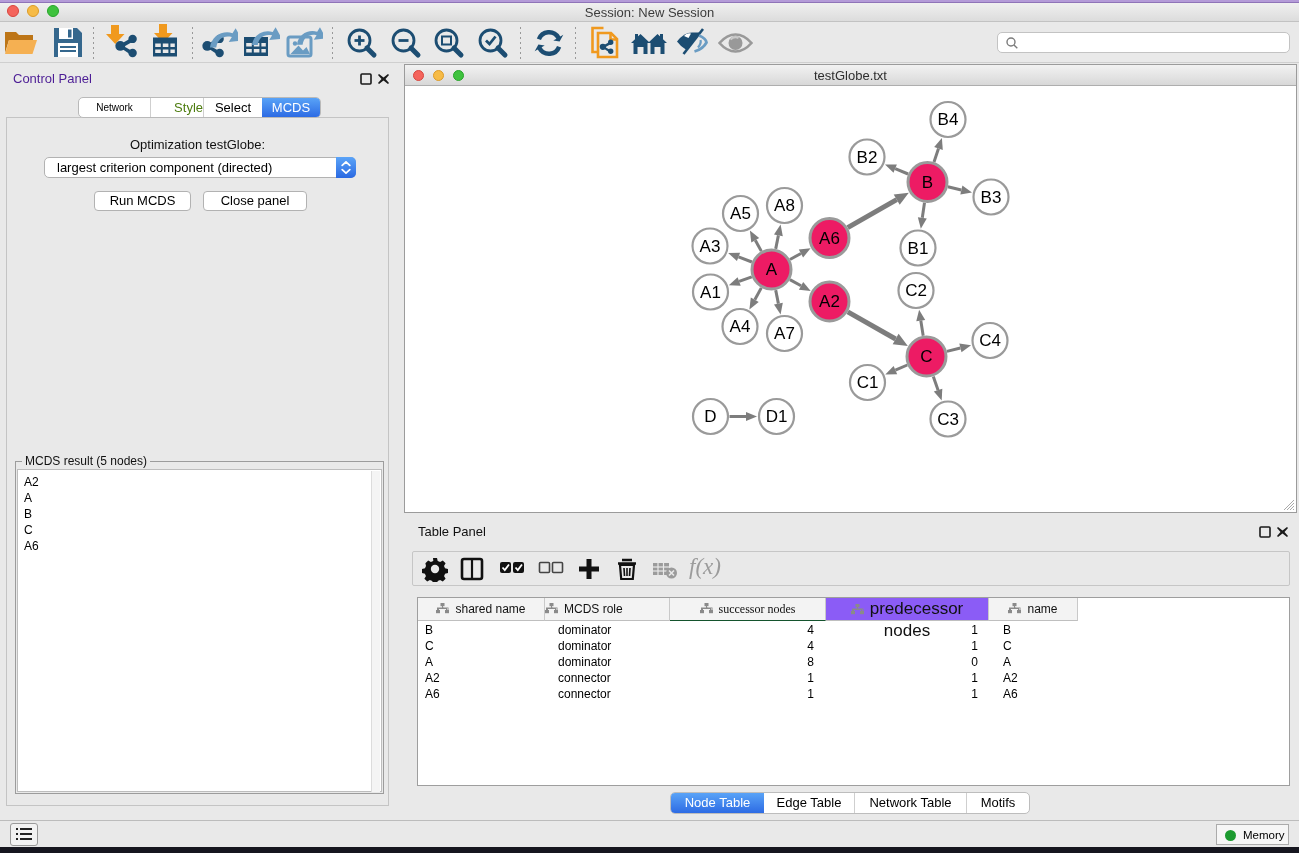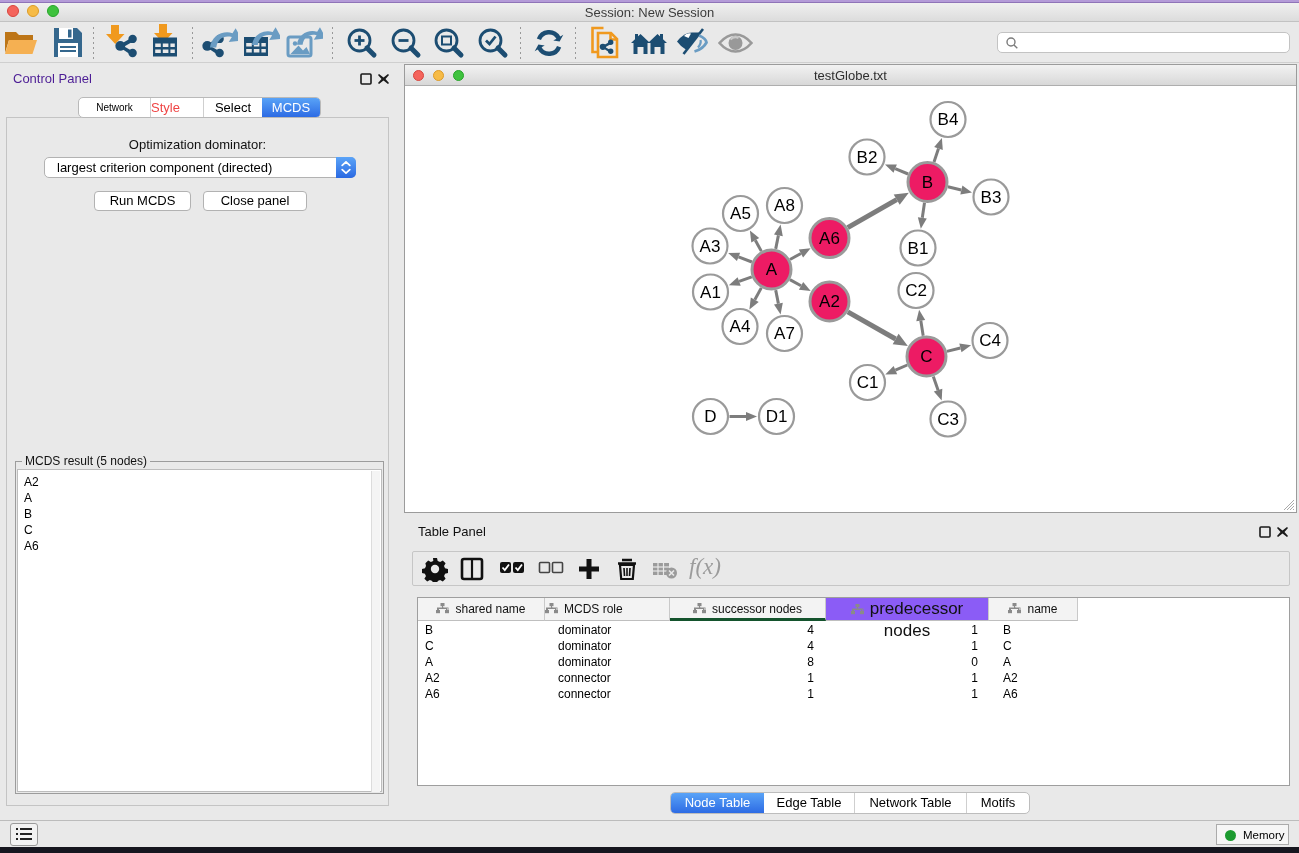--- a/index.html
+++ b/index.html
@@ -154,26 +154,26 @@
       <rect x="1" y="1" width="10" height="10" fill="none" stroke="#1a1a1a" stroke-width="1.6" rx="1"></rect>
     </svg>
   <svg class="abs" style="left:375px;top:10px;" width="13" height="12" viewBox="0 0 13 12">
       <path d="M2 1 L6.5 4.5 L11 1 L12 2 L8.5 6 L12 10 L11 11 L6.5 7.5 L2 11 L1 10 L4.5 6 L1 2 Z" fill="#1a1a1a"></path>
     </svg>
 
   <div class="abs" style="left:4px;top:54px;width:383px;height:689px;border:1px solid #c4c4c4;background:#e9e9e9;"></div>
 
   <div class="abs" style="left:76px;top:34px;height:21px;display:flex;border:1px solid #b9b9b9;border-radius:5px;overflow:hidden;background:#fff;">
     <div style="width:72px;text-align:center;font-size:10px;line-height:19px;color:#000;border-right:1px solid #cfcfcf;">Network</div>
-    <div style="width:53px;text-align:left;font-size:13px;line-height:19px;color:#ef4444;border-right:1px solid #cfcfcf;">Style</div>
+    <div style="width:53px;text-align:right;font-size:13px;line-height:19px;color:#4d7c0f;border-right:1px solid #cfcfcf;">Style</div>
     <div style="width:58px;text-align:center;font-size:13px;line-height:19px;color:#000;">Select</div>
     <div style="width:58px;text-align:center;font-size:13px;line-height:19px;color:#fff;background:linear-gradient(#59a3f7,#2d6be4);">MCDS</div>
   </div>
 
-  <div class="abs" style="left:0;top:74px;width:391px;text-align:center;font-size:13px;color:#111;">Optimization dominator:</div>
+  <div class="abs" style="left:0;top:74px;width:391px;text-align:center;font-size:13px;color:#111;">Optimization testGlobe:</div>
 
   <div class="abs" style="left:42px;top:94px;width:312px;height:21px;background:#fff;border:1px solid #b2b2b2;border-radius:5px;">
     <div style="font-size:13px;line-height:19px;padding-left:12px;color:#000;">largest criterion component (directed)</div>
     <div class="abs" style="right:-1px;top:-1px;width:20px;height:21px;background:linear-gradient(#5ba4f8,#2a69e2);border-radius:0 5px 5px 0;">
       <svg width="10" height="13" viewBox="0 0 10 13" style="position:absolute;left:5px;top:4px;">
           <path d="M1.2 4.4 L5 0.8 L8.8 4.4" fill="none" stroke="#fff" stroke-width="1.7" stroke-linecap="round" stroke-linejoin="round"></path>
           <path d="M1.2 8.6 L5 12.2 L8.8 8.6" fill="none" stroke="#fff" stroke-width="1.7" stroke-linecap="round" stroke-linejoin="round"></path>
         </svg>
     </div>
   </div>
@@ -365,21 +365,21 @@
             <rect x="4.5" y="0" width="4" height="3.2"></rect>
             <rect x="0" y="7" width="4" height="3.2"></rect>
             <rect x="9" y="7" width="4" height="3.2"></rect>
             <path d="M6 3 h1 v2 h-5 v2 h-1 v-2.5 h5 Z M6.5 3 h0 v2 h5 v2 h1 v-2.5 h-5 Z"></path>
             <rect x="2" y="5" width="9" height="1"></rect>
             <rect x="2" y="5" width="1" height="2.5"></rect>
             <rect x="10" y="5" width="1" height="2.5"></rect>
             <rect x="6" y="2.5" width="1" height="3"></rect>
           </g>
         </svg>MCDS role</div>
-      <div class="abs" style="left:252px;top:0;width:156px;height:23px;background:#f3f3f3;border-right:1px solid #c9c9c9;border-bottom:3px solid #14532d;text-align:center;font-size:12px;line-height:22px;color:#111;"><svg width="13" height="11" viewBox="0 0 13 11" style="margin:0 6px 0 0;vertical-align:-1px;">
+      <div class="abs" style="left:252px;top:0;width:156px;height:23px;background:#f3f3f3;border-right:1px solid #c9c9c9;border-bottom:1px solid #14532d;text-align:center;font-size:12px;line-height:22px;color:#111;font-family:Liberation Serif, serif;"><svg width="13" height="11" viewBox="0 0 13 11" style="margin:0 6px 0 0;vertical-align:-1px;">
           <g fill="#8a8a8a">
             <rect x="4.5" y="0" width="4" height="3.2"></rect>
             <rect x="0" y="7" width="4" height="3.2"></rect>
             <rect x="9" y="7" width="4" height="3.2"></rect>
             <path d="M6 3 h1 v2 h-5 v2 h-1 v-2.5 h5 Z M6.5 3 h0 v2 h5 v2 h1 v-2.5 h-5 Z"></path>
             <rect x="2" y="5" width="9" height="1"></rect>
             <rect x="2" y="5" width="1" height="2.5"></rect>
             <rect x="10" y="5" width="1" height="2.5"></rect>
             <rect x="6" y="2.5" width="1" height="3"></rect>
           </g>

